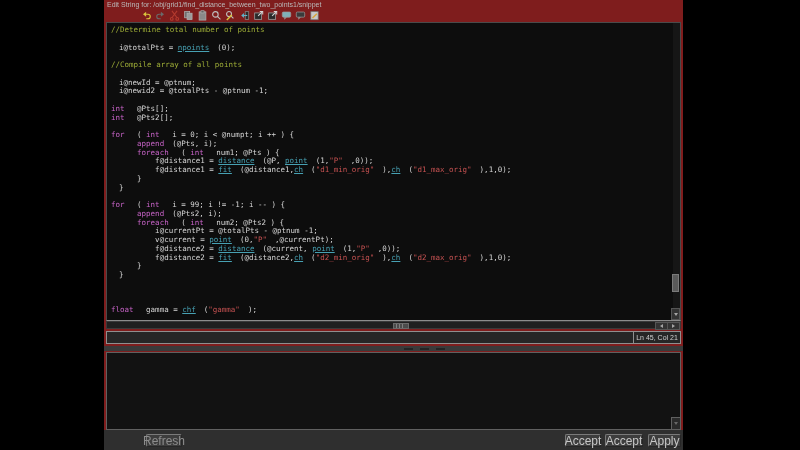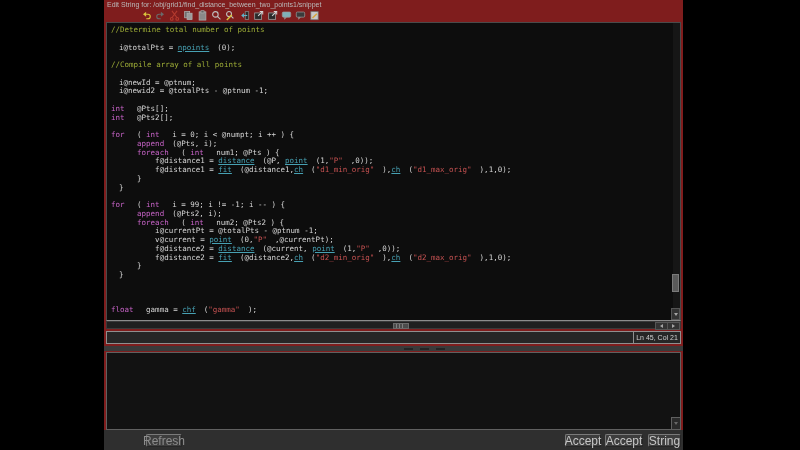--- a/index.html
+++ b/index.html
@@ -189,17 +189,17 @@
     <div class="lower-area">
       <div class="lower-corner">
         <span class="tri-down" style="opacity:.5"></span>
       </div>
     </div>
 
     <div class="footer">
       <div class="btn btn-refresh">Refresh</div>
       <div class="btn btn-apply">Accept</div>
       <div class="btn btn-accept">Accept</div>
-      <div class="btn btn-close">String</div>
+      <div class="btn btn-close">Apply</div>
     </div>
 
   </div>
 </div>
 
 </body></html>

